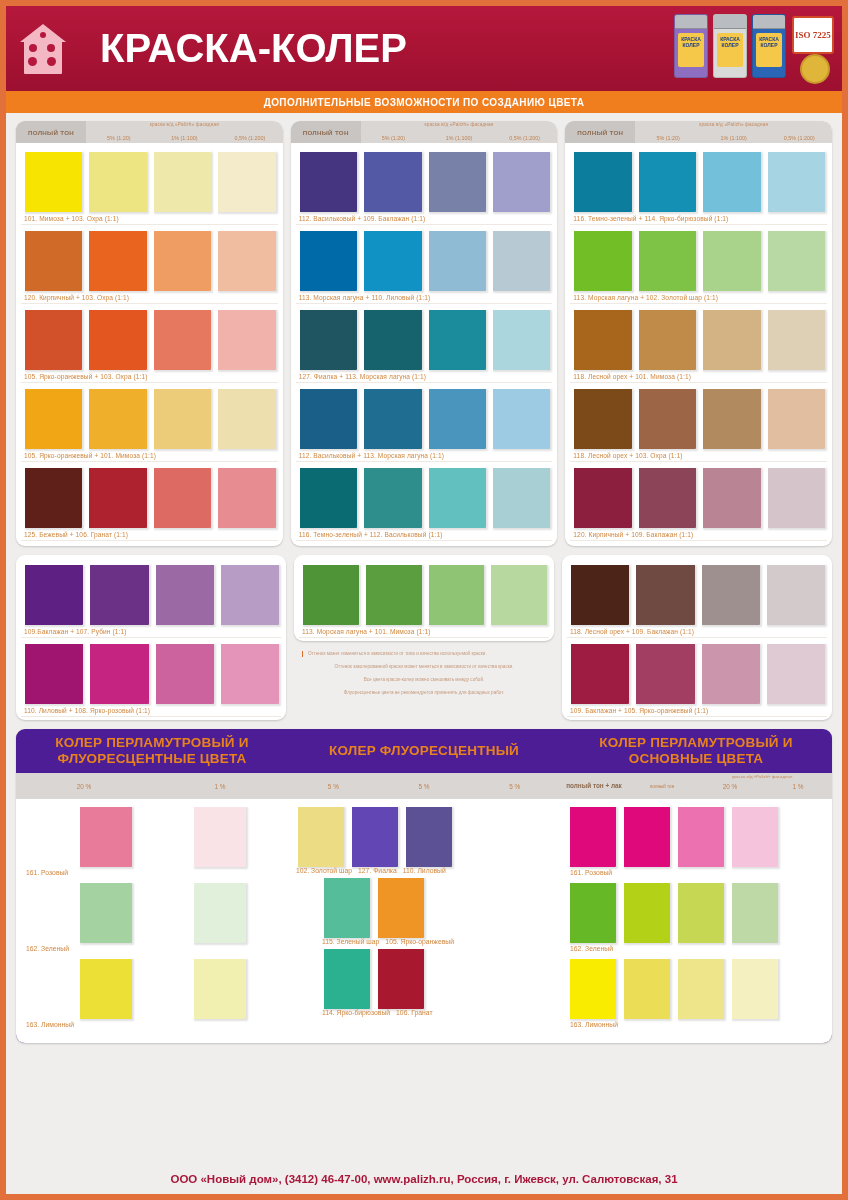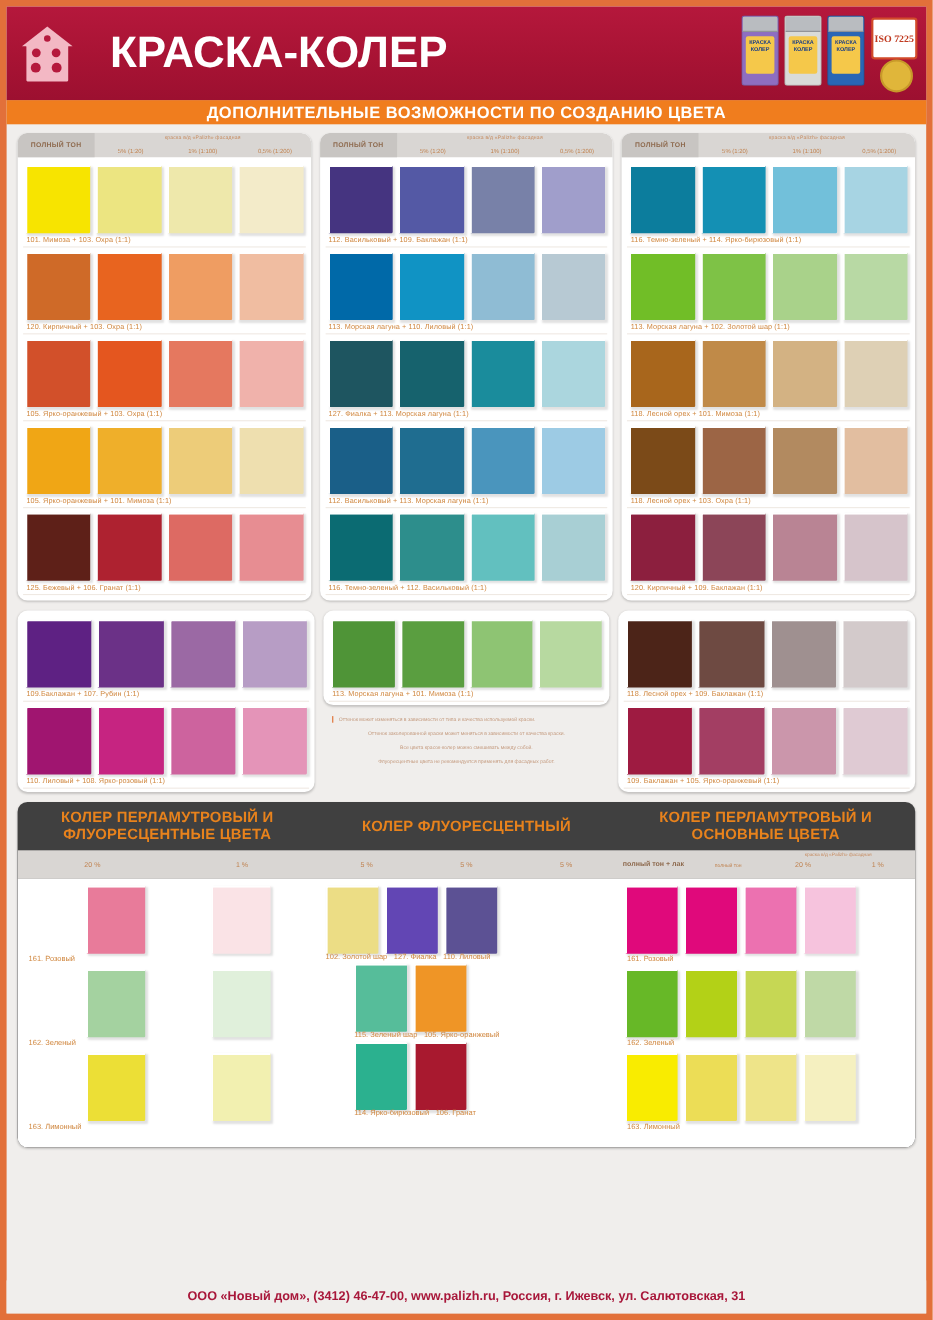--- a/index.html
+++ b/index.html
@@ -66,21 +66,21 @@
   .iso{position:absolute;right:8px;top:10px;width:38px;height:34px;border:2px solid #d14a2a;
        border-radius:3px;background:#fff;display:flex;align-items:center;justify-content:center;}
   .iso b{color:#c03a20;font-size:9px;line-height:8px;text-align:center;font-family:"Liberation Serif",serif;}
   .flam{position:absolute;right:12px;top:48px;width:26px;height:26px;border-radius:50%;
         background:#e0b63a;border:2px solid #c8992a;}
 
   .subbar{
     height:22px;background:#f07d1e;
     display:flex;align-items:center;justify-content:center;
   }
-  .subbar span{color:#ffffff;font-size:15px;font-weight:bold;letter-spacing:.4px;}
+  .subbar span{color:#ffffff;font-size:10px;font-weight:bold;letter-spacing:.4px;}
 
   
   .sheet{padding:8px 10px 0 10px;}
 
   .grid-3{display:flex;gap:8px;}
   .panel{
     background:#ffffff;border-radius:9px;
     box-shadow:0 1px 2px rgba(0,0,0,.18);
     flex:1;overflow:hidden;position:relative;
   }
@@ -121,21 +121,21 @@
   .panel-sm{background:#fff;border-radius:9px;box-shadow:0 1px 2px rgba(0,0,0,.18);flex:1;padding:5px 5px 2px 5px;box-sizing:border-box;}
   .panel-plain{flex:1;background:transparent;box-shadow:none;}
 
   .notes{padding:10px 6px 0 6px;}
   .notes p{margin:0 0 7px 0;color:#c49a7e;font-size:4.6px;text-align:center;line-height:6px;}
   .notes p.first{text-align:left;padding-left:8px;position:relative;}
   .notes p.first:before{content:"";position:absolute;left:2px;top:0;width:1px;height:6px;background:#e06a2a;}
 
   
   .bottom{
-    margin-top:9px;background:#404040;border-radius:9px;
+    margin-top:9px;background:#4c1d95;border-radius:9px;
     box-shadow:0 1px 2px rgba(0,0,0,.18);
     padding:0;overflow:hidden;
   }
   .bottom-titles{display:flex;height:44px;align-items:center;}
   .btitle{flex:1;text-align:center;color:#e8821c;font-size:13.5px;font-weight:bold;line-height:16px;letter-spacing:.2px;}
   .bottom-head{height:26px;background:#d9d6d3;display:flex;}
   .bh-sec{flex:1;display:flex;position:relative;}
   .bh-col{flex:1;display:flex;align-items:center;justify-content:center;color:#c0824f;font-size:6.4px;}
   .bh-col.strong{color:#8e6a4e;font-weight:bold;font-size:6.4px;line-height:8px;text-align:center;}
   .bh-col.tiny{font-size:4.6px;}

